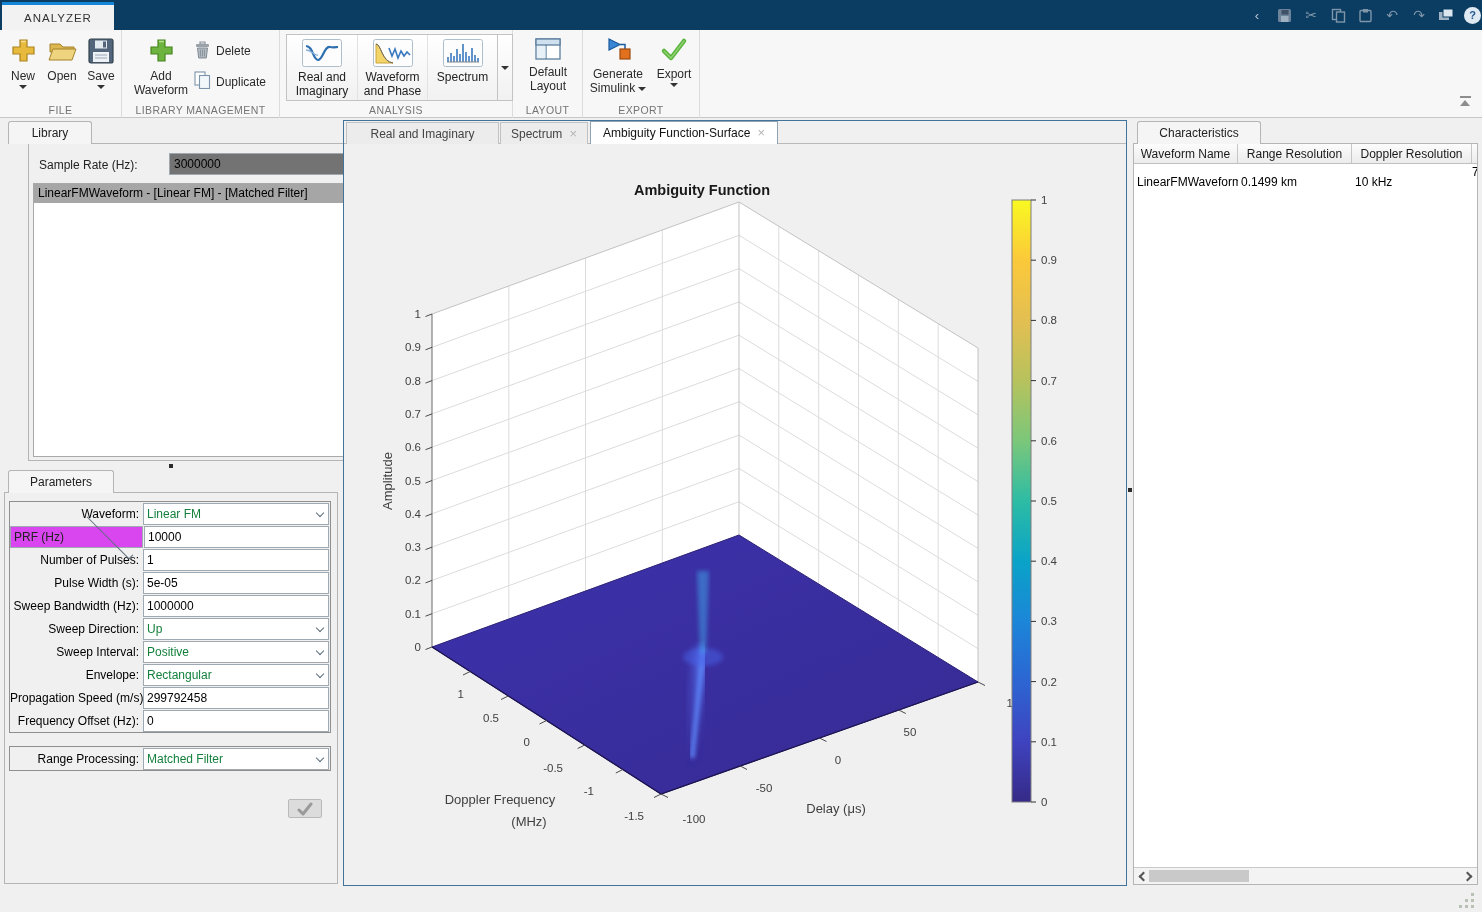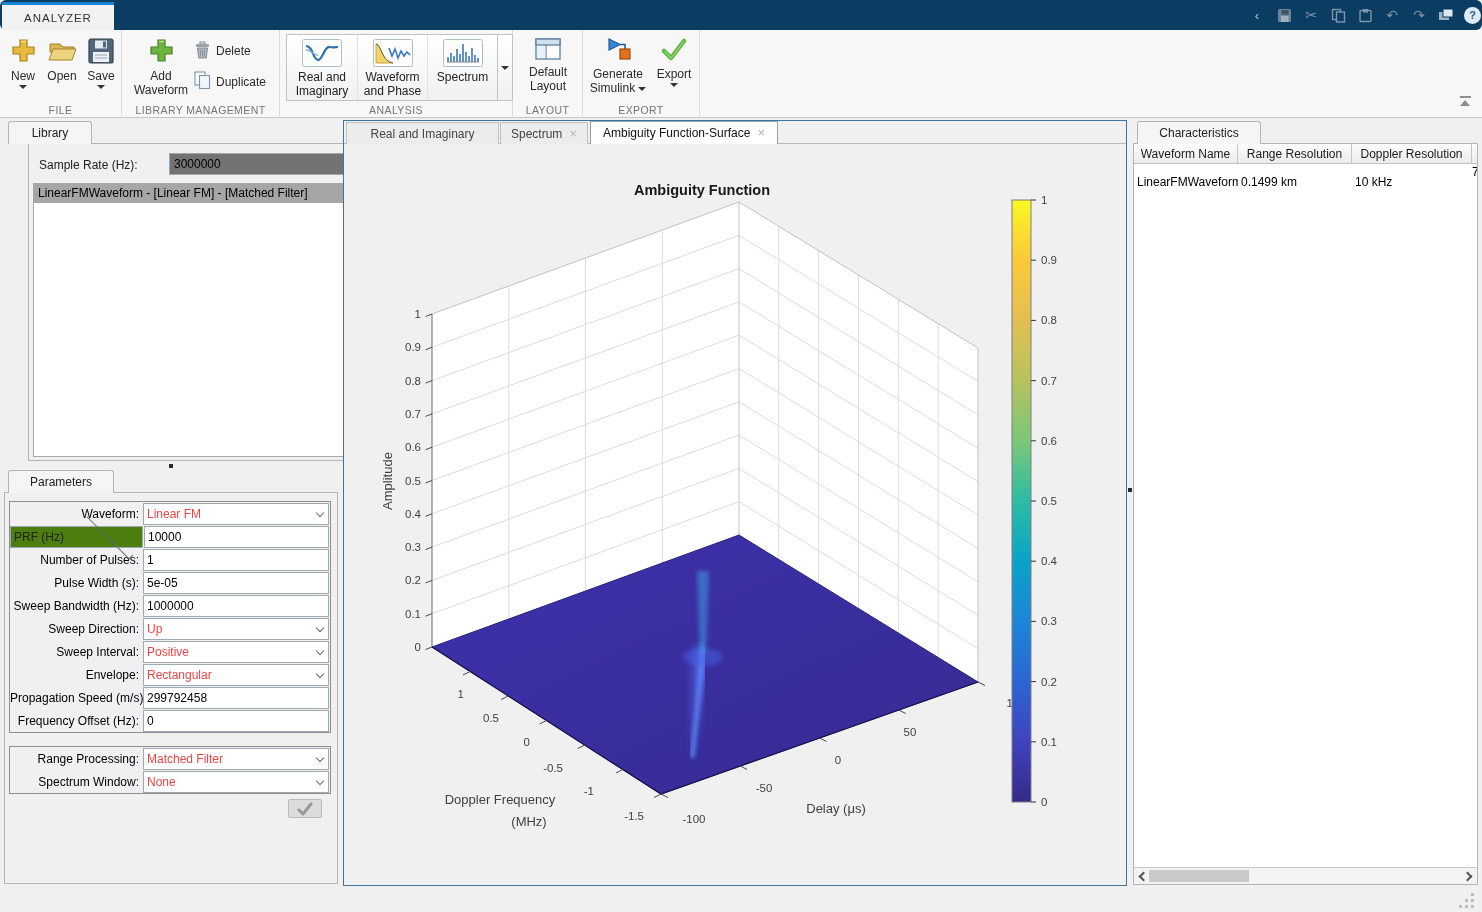--- a/index.html
+++ b/index.html
@@ -1,21 +1,21 @@
 <!DOCTYPE html>
 <html><head>
 <meta charset="utf-8">
 <style>
   html,body{margin:0;padding:0;background:#d8d8d8;}
   *{box-sizing:border-box;}
   #app{position:relative;width:1482px;height:912px;background:#f0f0f0;font-family:"Liberation Sans",sans-serif;font-size:12px;color:#222;overflow:hidden;}
   .abs{position:absolute;}
 
   
-  #titlebar{left:0;top:0;width:1482px;height:30px;background:#0b3c61;border-radius:6px;}
+  #titlebar{left:0;top:0;width:1482px;height:30px;background:#0b3c61;}
   #analyzer-tab{left:2px;top:2px;width:112px;height:28px;background:#f2f2f2;border-top:3px solid #1486d8;display:flex;align-items:center;justify-content:center;font-size:11.5px;letter-spacing:1px;color:#333;}
   .qat{top:4px;height:22px;display:flex;align-items:center;gap:9px;}
   .qicon{width:18px;height:18px;display:flex;align-items:center;justify-content:center;color:#7e95aa;font-size:14px;}
   .qicon svg{display:block;}
   .help-circle{width:17px;height:17px;border-radius:50%;background:#dfe9f2;color:#23588c;font-weight:bold;font-size:11px;display:flex;align-items:center;justify-content:center;}
 
   
   #ribbon{left:0;top:30px;width:1482px;height:88px;background:#f7f7f7;border-bottom:1px solid #c6c6c6;}
   .rsec{position:absolute;top:0;height:88px;border-right:1px solid #dcdcdc;}
   .rsec-label{position:absolute;left:0;right:0;bottom:2px;text-align:center;font-size:10.5px;color:#747474;letter-spacing:.4px;}
@@ -41,25 +41,25 @@
   .list-item-sel{height:19px;background:#a6a6a6;color:#000;padding:2px 4px;white-space:nowrap;overflow:hidden;font-size:12px;}
 
   
   .hsplit-dot,.vsplit-dot{position:absolute;width:4px;height:4px;background:#2b2b2b;}
 
   
   .pgrid{position:absolute;border:1px solid #8f8f8f;background:#f0f0f0;}
   .prow{display:flex;height:23px;padding:1px 1px 0 0;}
   .plabel{width:133px;text-align:right;padding:4px 4px 0 0;font-size:12px;color:#000;white-space:nowrap;overflow:hidden;}
   .pctrl{flex:1;border:1px solid #9fa9b2;background:#fff;display:flex;align-items:center;overflow:hidden;}
-  .pctrl .cval{flex:1;padding:0 3px;white-space:nowrap;font-size:12px;color:#ef4444;}
+  .pctrl .cval{flex:1;padding:0 3px;white-space:nowrap;font-size:12px;color:#15803d;}
   .pctrl input{flex:1;border:none;outline:none;padding:0 3px;font:12px "Liberation Sans",sans-serif;background:#fff;}
   .cbtn{width:17px;align-self:stretch;display:flex;align-items:center;justify-content:center;}
   .chev{width:6px;height:6px;border-right:1.4px solid #5c6d7c;border-bottom:1.4px solid #5c6d7c;transform:rotate(45deg);margin-top:-3px;}
-  .label-combo{width:133px;border:1px solid #9fa9b2;background:#4d7c0f;display:flex;align-items:center;}
+  .label-combo{width:133px;border:1px solid #9fa9b2;background:#d946ef;display:flex;align-items:center;}
   .label-combo span{flex:1;padding:0 3px;font-size:12px;}
   .apply-btn{position:absolute;width:34px;height:19px;background:#dcdcdc;border:1px solid #b9b9b9;border-radius:2px;display:flex;align-items:center;justify-content:center;color:#9a9a9a;font-size:14px;}
 
   
   #center-panel{left:343px;top:120px;width:784px;height:766px;border:1px solid #42749b;background:#f0f0f0;}
   .doc-tabstrip{position:absolute;left:0;top:0;width:782px;height:23px;background:#f0f0f0;border-bottom:1px solid #b9b9b9;}
   .dtab{position:absolute;top:1px;height:22px;background:#ececec;border:1px solid #c2c2c2;border-bottom:none;display:flex;align-items:center;justify-content:center;gap:7px;font-size:12px;color:#444;padding:0 10px;}
   .dtab.active{background:#fff;border-color:#8fa3b2;height:23px;top:0;color:#111;z-index:2;}
   .dclose{color:#b4b4b4;font-size:13px;line-height:10px;}
   #plot-area{position:absolute;left:0;top:23px;width:782px;height:741px;background:#f0f0f0;}
@@ -389,29 +389,20 @@
             <input readonly="" value="0" style="">
           </div>
       </div>
     </div>
 
     <div class="pgrid" style="left:4px;top:253px;width:322px;">
       <div class="prow">
         <div class="plabel">Range Processing:</div>
         <div class="pctrl">
             <span class="cval">Matched Filter</span>
-            <span class="cbtn">
-              <span class="chev"></span>
-            </span>
-          </div>
-      </div>
-      <div class="prow">
-        <div class="plabel">Spectrum Window:</div>
-        <div class="pctrl">
-            <span class="cval">None</span>
             <span class="cbtn">
               <span class="chev"></span>
             </span>
           </div>
       </div>
     </div>
 
     <div class="apply-btn" style="left:283px;top:306px;">
       <svg width="16" height="14">
           <path d="M2 8 L6 12 L14 2" fill="none" stroke="#9a9a9a" stroke-width="3" stroke-linecap="round" stroke-linejoin="round"></path>

